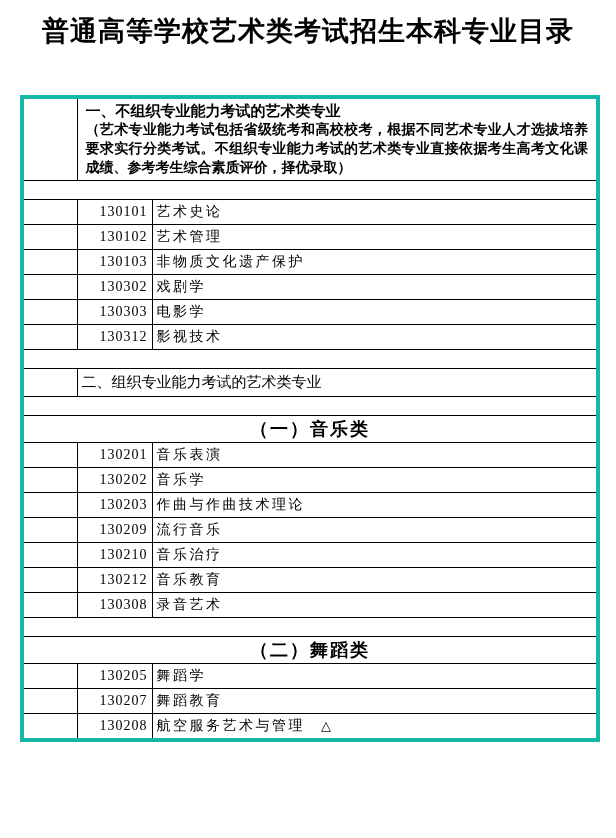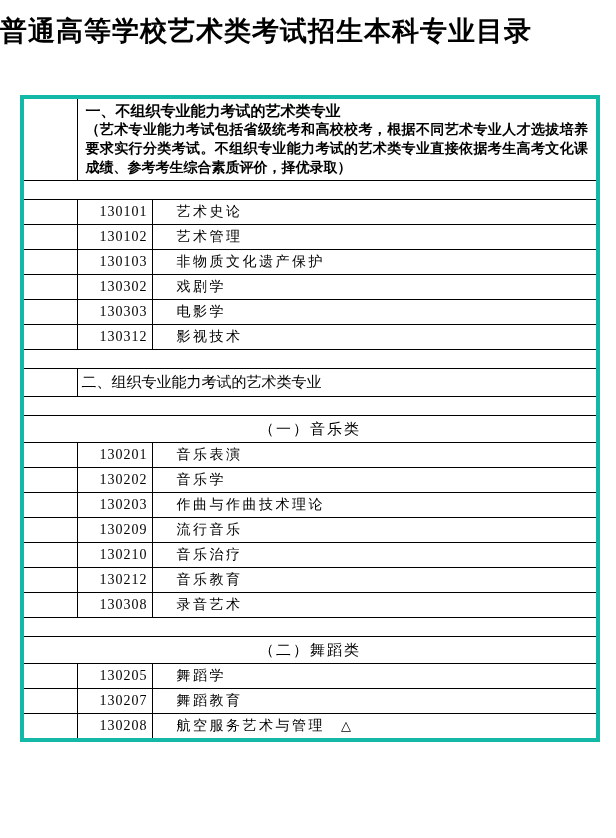--- a/index.html
+++ b/index.html
@@ -7,20 +7,21 @@
     padding: 0;
     background: #ffffff;
     width: 616px;
     height: 838px;
     overflow: hidden;
     color: #000;
     font-family: "Liberation Serif", "DejaVu Serif", serif;
   }
   .page-title {
     margin-top: 13px;
+    text-align: center;
     font-family: "Liberation Sans", "DejaVu Sans", sans-serif;
     font-weight: bold;
     font-size: 27px;
     letter-spacing: 1px;
     white-space: nowrap;
   }
   table.majors {
     border-collapse: collapse;
     table-layout: fixed;
     margin: 46px 0 0 20px;
@@ -43,39 +44,39 @@
   .intro-heading { font-size: 15px; }
   .intro-note { text-align: justify; }
   .spacer-cell { height: 18px; }
   .code-cell {
     height: 24px;
     padding-left: 22px;
     font-size: 14px;
     letter-spacing: 1px;
   }
   .name-cell {
-    padding-left: 24px;
+    padding-left: 4px;
     font-size: 14px;
     letter-spacing: 2.5px;
     white-space: nowrap;
     margin-left: 10px;
   }
   .mark { margin-left: 16px; letter-spacing: 0; font-size: 13px; }
   .section-cell {
     height: 27px;
     padding-left: 4px;
     font-family: "Liberation Sans", "DejaVu Sans", sans-serif;
     font-weight: normal;
     font-size: 15px;
   }
   .category-cell {
     height: 26px;
     text-align: center;
-    font-weight: normal;
-    font-size: 15px;
+    font-weight: bold;
+    font-size: 18px;
     letter-spacing: 2px;
   }
 </style>
 </head>
 <body>
 
 <div class="page-title">普通高等学校艺术类考试招生本科专业目录</div>
 
 <table class="majors">
   <colgroup>

